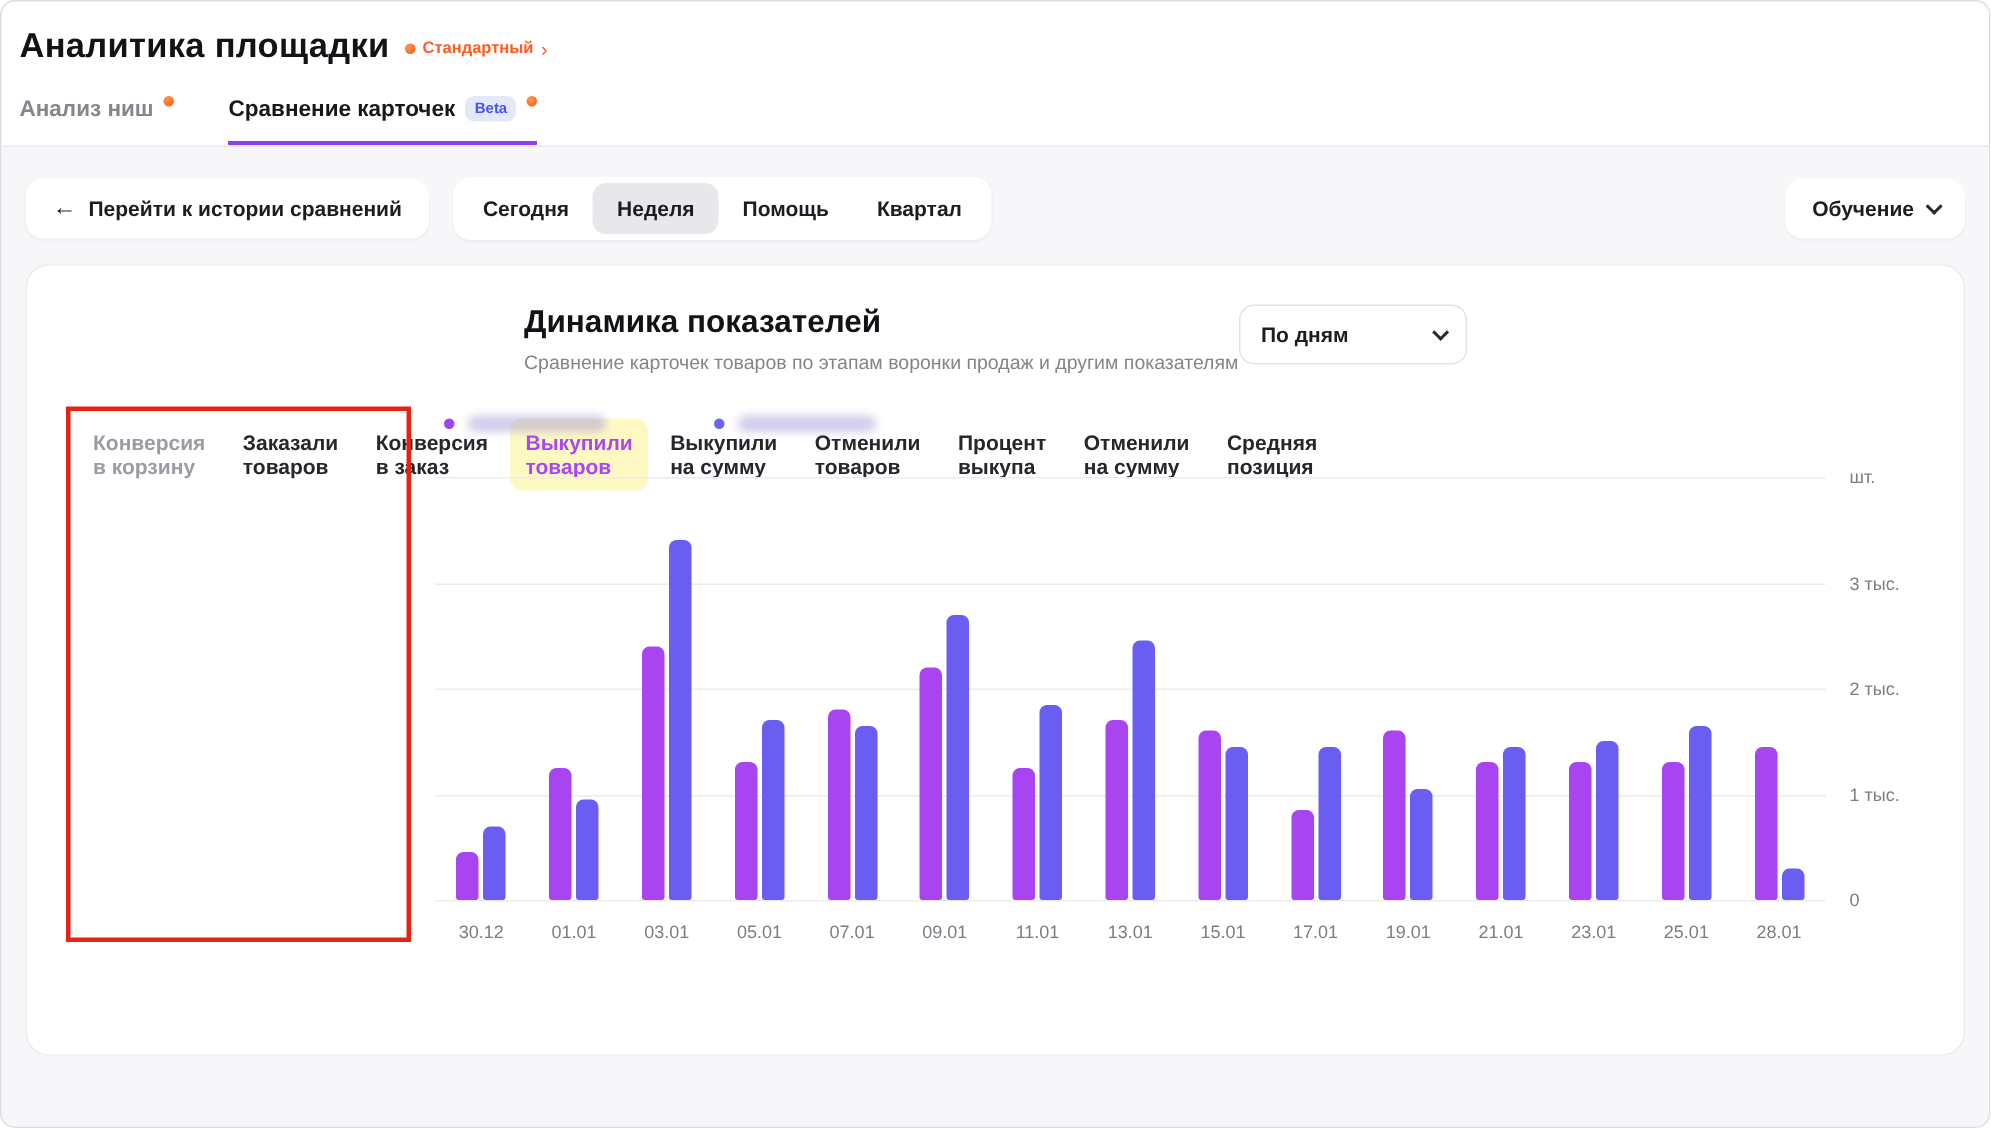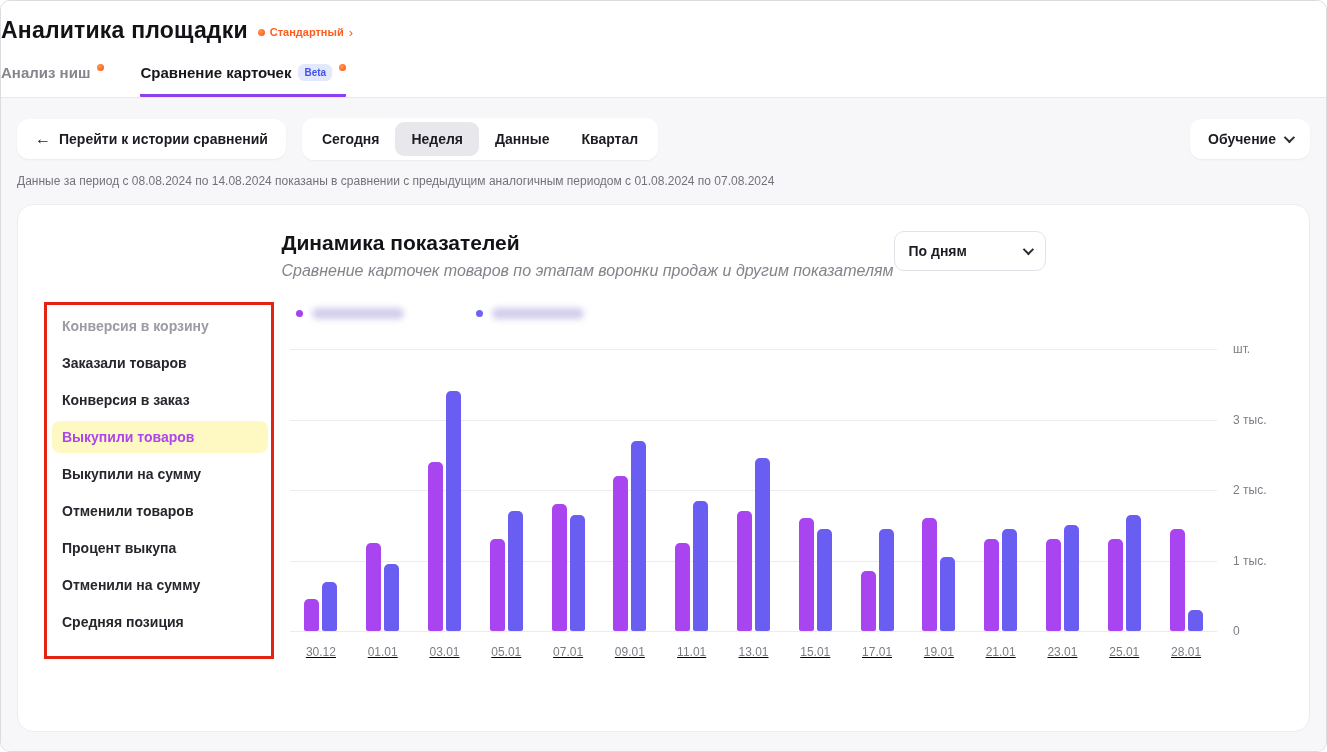--- a/index.html
+++ b/index.html
@@ -9,21 +9,21 @@
   .screen {
     width: 1327px; height: 752px;
     background: #ffffff;
     border: 1px solid #dcdce0;
     border-radius: 10px;
     overflow: hidden;
     position: relative;
   }
 
   
-  .header { padding: 16px 16px 0 0; background: #fff; }
+  .header { padding: 16px 16px 0 12px; background: #fff; }
   .title-row { display: flex; align-items: center; gap: 10px; }
   .page-title { font-size: 23px; font-weight: 700; color: #121217; letter-spacing: .2px; }
   .plan { display: inline-flex; align-items: center; gap: 5px; cursor: pointer; margin-top: 3px; }
   .orange-dot { width: 7px; height: 7px; border-radius: 50%; background: radial-gradient(circle at 35% 35%, #ff9a4d, #ff4d12); flex: 0 0 auto; }
   .plan-label { font-size: 11px; font-weight: 700; color: #ff5c1f; }
   .plan-chevron { font-size: 13px; color: #ff5c1f; line-height: 1; }
 
   .tabs { display: flex; gap: 36px; margin-top: 20px; }
   .tab { display: inline-flex; align-items: flex-start; gap: 7px; padding-bottom: 13px; cursor: pointer;
          font-size: 15px; font-weight: 600; color: #85858d; border-bottom: 3px solid transparent; }
@@ -53,46 +53,46 @@
   .chev { width: 8px; height: 8px; border-right: 2px solid #2a2a30; border-bottom: 2px solid #2a2a30;
           transform: rotate(45deg) translateY(-2px); display: inline-block; }
 
   .period-note { margin-top: 14px; font-size: 12px; color: #72727b; }
 
   
   .card { margin-top: 16px; background: #fff; border: 1px solid #ececf1; border-radius: 16px;
           padding: 26px 28px 24px 28px; height: 528px; }
   .card-head { display: flex; align-items: flex-start; justify-content: center; }
   .card-title { font-size: 21px; font-weight: 700; color: #121217; }
-  .card-subtitle { margin-top: 7px; font-size: 16px; color: #84848c; font-style: italic; }
+  .card-subtitle { margin-top: 7px; font-size: 13px; color: #84848c; }
   .select {
     border: 1px solid #e2e2e8; background: #fff; border-radius: 10px;
     width: 152px; padding: 11px 14px; display: inline-flex; align-items: center; justify-content: space-between;
     font-family: inherit; font-size: 14px; font-weight: 600; color: #1c1c22; cursor: pointer;
   }
 
   .card-body { display: flex; gap: 16px; margin-top: 22px; }
 
   
   .metric-col { width: 228px; position: relative; padding: 8px 6px; flex: 0 0 auto; }
   .annotation-rect { position: absolute; top: 0; left: -2px; right: 0; bottom: 0;
                      border: 3px solid #e42313; pointer-events: none; z-index: 5; }
-  .metric-list { list-style: none; display: flex; flex-direction: column; gap: 5px; }
+  .metric-list { list-style: none; display: flex; flex-direction: row; gap: 5px; }
   .metric-item { font-size: 14px; font-weight: 700; color: #26262c; padding: 8px 10px; border-radius: 8px; cursor: pointer; }
   .metric-item.disabled { color: #9b9ba4; cursor: default; }
   .metric-item.selected { background: #fef9c3; color: #ae45ef; }
 
   
   .chart-col { flex: 1; min-width: 0; padding-top: 4px; }
   .legend { display: flex; gap: 72px; margin: 2px 0 30px 6px; }
   .legend-item { display: inline-flex; align-items: center; gap: 9px; cursor: pointer; }
   .legend-dot { width: 7px; height: 7px; border-radius: 50%; }
   .legend-blur { width: 92px; height: 11px; border-radius: 6px; background: #a49bd6; filter: blur(3px); opacity: .5; }
 
-  .chart-wrap { position: relative; padding-right: 64px; text-decoration: underline; }
+  .chart-wrap { position: relative; padding-right: 64px; }
   .plot { position: relative; height: 282px; }
   .gridline { position: absolute; left: 0; right: 0; height: 1px; background: #ebebf0; }
   .groups, .xlabels { display: flex; }
   .groups { position: absolute; inset: 0; align-items: flex-end; }
   .cell { flex: 1; display: flex; justify-content: center; align-items: flex-end; height: 100%; }
   .bars { display: flex; gap: 3px; align-items: flex-end; height: 100%; }
   .bar { width: 15px; border-radius: 5px 5px 2px 2px; }
   .xlabels { margin-top: 14px; }
   .xcell { flex: 1; text-align: center; font-size: 12px; color: #7c7c85; }
   .yticks { position: absolute; top: 0; right: 0; width: 56px; height: 282px; }
@@ -130,33 +130,32 @@
 
     <div class="toolbar">
       <button class="pill-btn">
         <span class="arrow-left">←</span>
         <span>Перейти к истории сравнений</span>
       </button>
 
       <div class="segmented">
           <button class="segment">Сегодня</button>
           <button class="segment selected">Неделя</button>
-          <button class="segment">Данные</button>
+          <button class="segment">Помощь</button>
           <button class="segment">Квартал</button>
         </div>
 
       <div class="toolbar-right">
         <button class="pill-btn">
           <span>Обучение</span>
           <span class="chev"></span>
         </button>
       </div>
     </div>
 
-    <p class="period-note">Данные за период с 08.08.2024 по 14.08.2024 показаны в сравнении с предыдущим аналогичным периодом с 01.08.2024 по 07.08.2024</p>
 
     <section class="card">
       <div class="card-head">
         <div>
           <h2 class="card-title">Динамика показателей</h2>
           <p class="card-subtitle">Сравнение карточек товаров по этапам воронки продаж и другим показателям</p>
         </div>
         <button class="select">
           <span>По дням</span>
           <span class="chev"></span>

